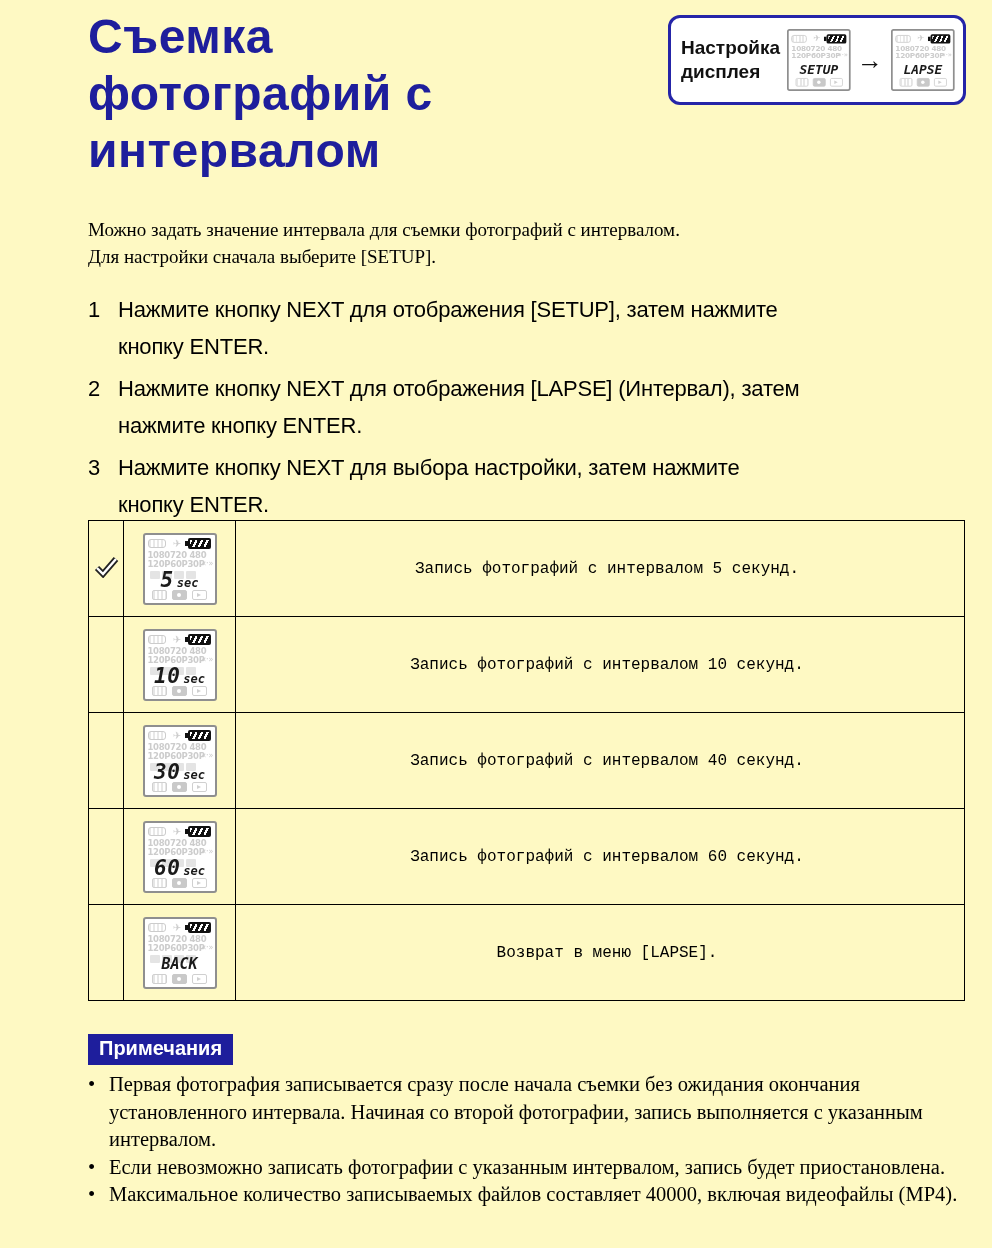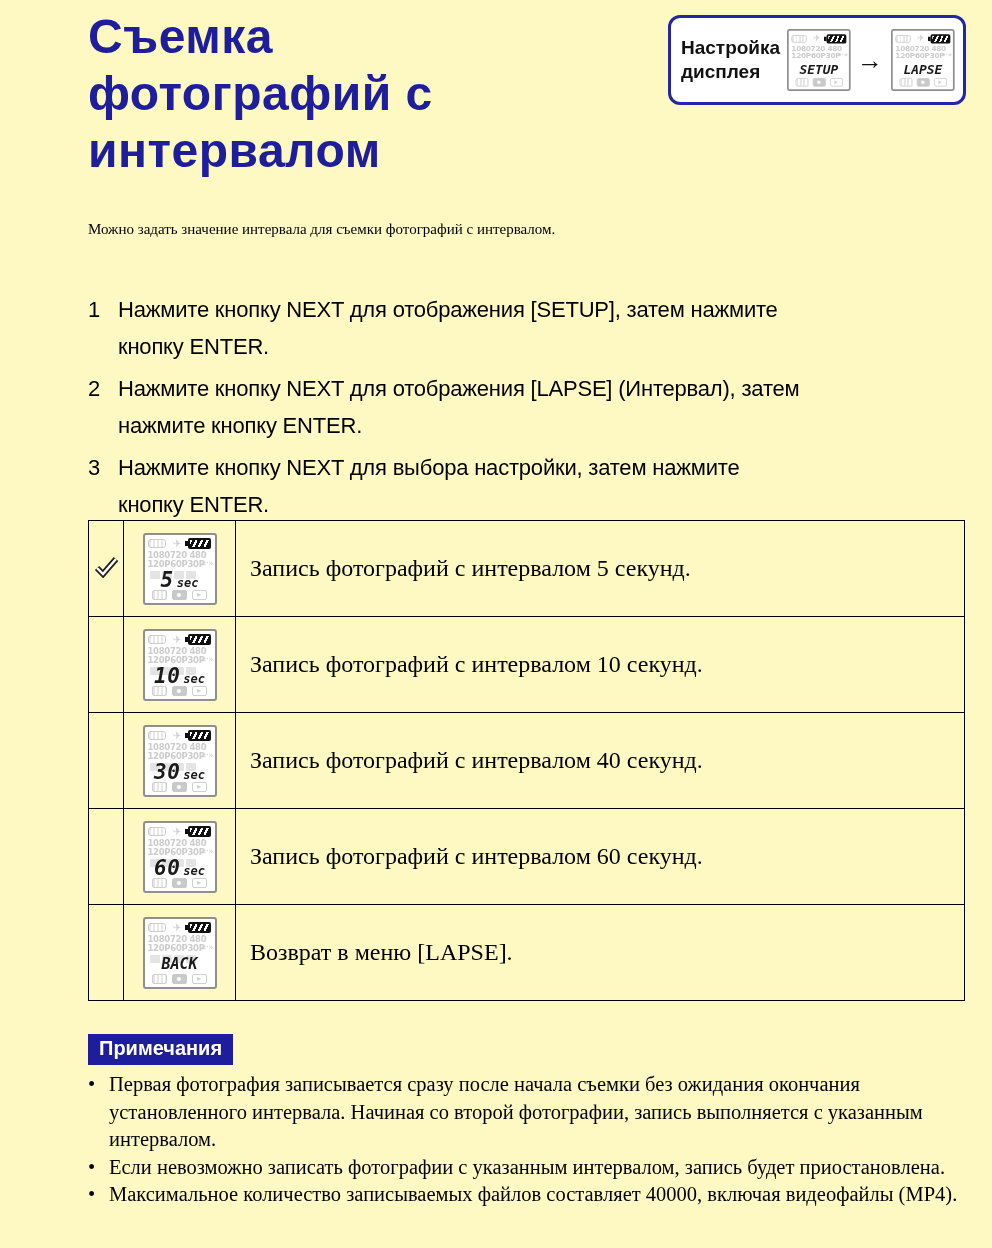--- a/index.html
+++ b/index.html
@@ -49,35 +49,35 @@
   .bi-photo { background:#c9c9c9; border-color:#c9c9c9; }
   .bi-photo::after { content:""; position:absolute; left:4px; top:2px; width:4px; height:4px;
                      border-radius:50%; background:#fff; }
   .bi-play::after { content:""; position:absolute; left:4px; top:2px;
                     border-left:4px solid #d0d0d0; border-top:2.5px solid transparent; border-bottom:2.5px solid transparent; }
   .lcd-wrap-sm { width:64px; height:62px; flex:0 0 auto; }
   .lcd-wrap-sm .lcd { transform:scale(.86); transform-origin:0 0; }
 
   
   .intro { position:absolute; left:88px; top:216px; width:880px;
-           font-family:"Liberation Serif", serif; font-size:15px; line-height:27px; }
+           font-family:"Liberation Serif", serif; font-size:19px; line-height:27px; }
 
   
   .steps { position:absolute; left:88px; top:291px; width:880px; }
   .step { display:flex; margin-bottom:5px; }
   .step-num { width:30px; font-size:22px; line-height:37px; }
   .step-text { font-size:22px; line-height:37px; letter-spacing:-0.2px; }
 
   
   table.settings { position:absolute; left:88px; top:520px; width:877px; border-collapse:collapse; }
   table.settings td { border:1px solid #000; vertical-align:middle; }
   td.c-check { width:35px; height:96px; text-align:center; }
   td.c-lcd { width:112px; }
   td.c-lcd .lcd { margin:0 auto; }
-  td.c-desc { padding-left:14px; font-family:Liberation Serif, serif; font-size:24px; }
+  td.c-desc { padding-left:14px; font-family:Liberation Mono, monospace; font-size:16px;text-align:center; }
 
   
   .notes-label { position:absolute; left:88px; top:1034px; background:#1e1e9c; color:#fff;
                  font-size:20px; font-weight:bold; padding:3px 11px 5px 11px; }
   .notes { position:absolute; left:88px; top:1071px; width:880px;
            font-family:"Liberation Serif", serif; font-size:20.5px; line-height:27.5px; }
   .note-item { display:flex; }
   .note-bullet { width:21px; flex:0 0 21px; }
   .note-bullet::before { content:"•"; }
 </style>
@@ -139,20 +139,21 @@
           <span class="bi bi-movie"></span>
           <span class="bi bi-photo"></span>
           <span class="bi bi-play"></span>
         </div>
       </div>
     </div>
   </div>
 
   <div class="intro">
     <div>Можно задать значение интервала для съемки фотографий с интервалом.</div>
+    <div>Для настройки сначала выберите [SETUP].</div>
   </div>
 
   <div class="steps">
     <div class="step">
       <div class="step-num">1</div>
       <div class="step-text">
         <div>Нажмите кнопку NEXT для отображения [SETUP], затем нажмите</div>
         <div>кнопку ENTER.</div>
       </div>
     </div>

